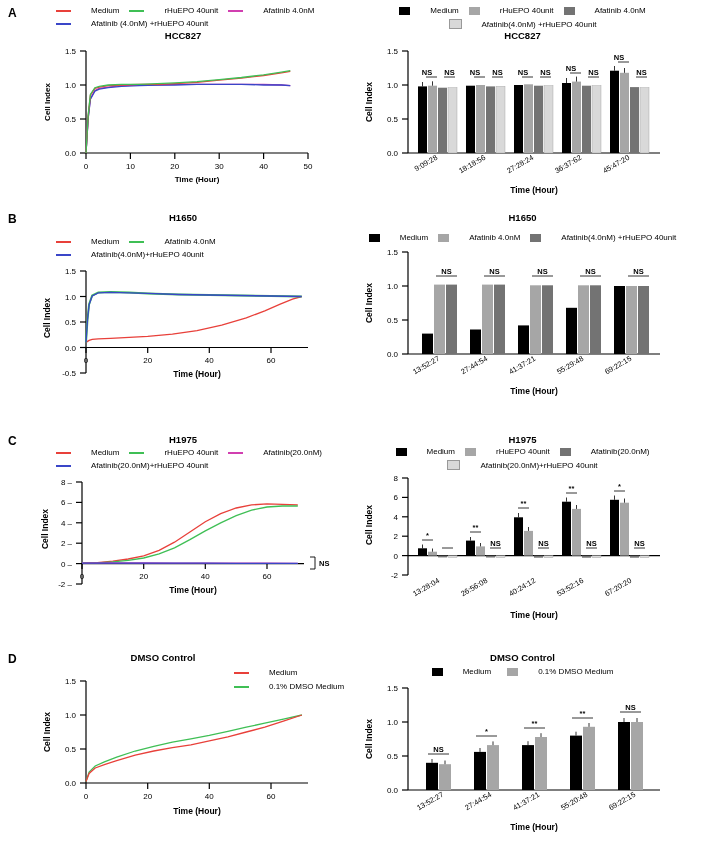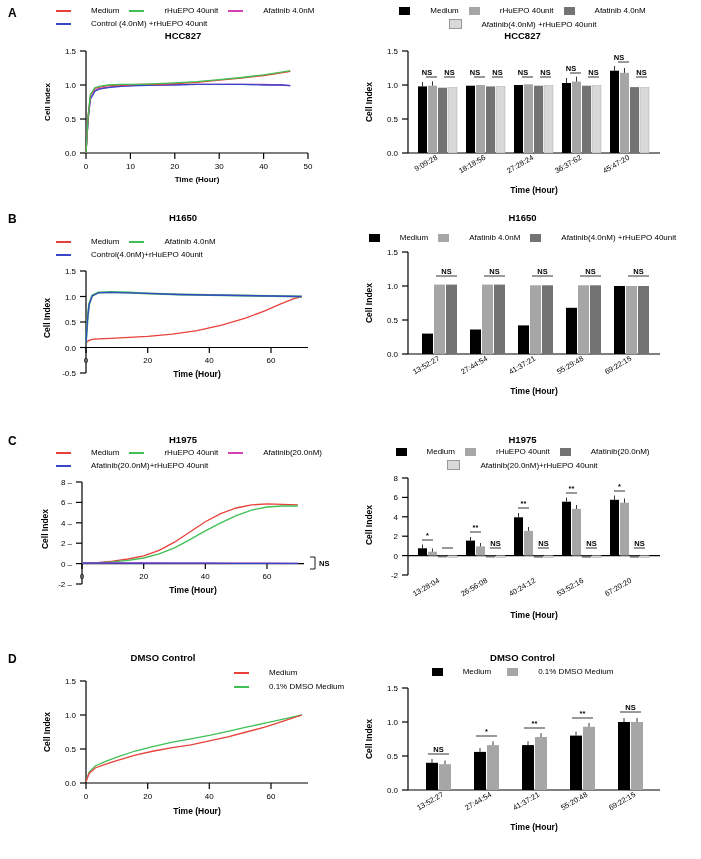--- a/index.html
+++ b/index.html
@@ -45,21 +45,21 @@
       <div class="legend-item">
           <span class="line-swatch" style="background:#3fbf55"></span>
           <span>rHuEPO 40unit</span>
         </div>
       <div class="legend-item">
           <span class="line-swatch" style="background:#d13fb0"></span>
           <span>Afatinib 4.0nM</span>
         </div>
       <div class="legend-item">
           <span class="line-swatch" style="background:#3a46c8"></span>
-          <span>Control (4.0nM) +rHuEPO 40unit</span>
+          <span>Afatinib (4.0nM) +rHuEPO 40unit</span>
         </div>
     </div>
     <div class="chart-title" style="margin-top:2px;width:290px;">HCC827</div>
     <svg width="300" height="145" viewBox="0 0 300 145">
 
       <line x1="48" y1="10" x2="48" y2="112" stroke="#000" stroke-width="1.2"></line>
       <line x1="48" y1="112" x2="270" y2="112" stroke="#000" stroke-width="1.2"></line>
 
       <g stroke="#000" stroke-width="1.2">
         <line x1="42" y1="10" x2="48" y2="10"></line>
@@ -213,21 +213,21 @@
       <div class="legend-item">
           <span class="line-swatch" style="background:#e8403a"></span>
           <span>Medium</span>
         </div>
       <div class="legend-item">
           <span class="line-swatch" style="background:#3fbf55"></span>
           <span>Afatinib 4.0nM</span>
         </div>
       <div class="legend-item">
           <span class="line-swatch" style="background:#3a46c8"></span>
-          <span>Control(4.0nM)+rHuEPO 40unit</span>
+          <span>Afatinib(4.0nM)+rHuEPO 40unit</span>
         </div>
     </div>
     <svg width="300" height="140" viewBox="0 0 300 140" style="margin-top:4px">
 
       <line x1="48" y1="8" x2="48" y2="110" stroke="#000" stroke-width="1.2"></line>
       <line x1="48" y1="84.5" x2="270" y2="84.5" stroke="#000" stroke-width="1.2"></line>
       <g stroke="#000" stroke-width="1.2">
         <line x1="42" y1="8" x2="48" y2="8"></line>
         <line x1="42" y1="33.5" x2="48" y2="33.5"></line>
         <line x1="42" y1="59" x2="48" y2="59"></line>

